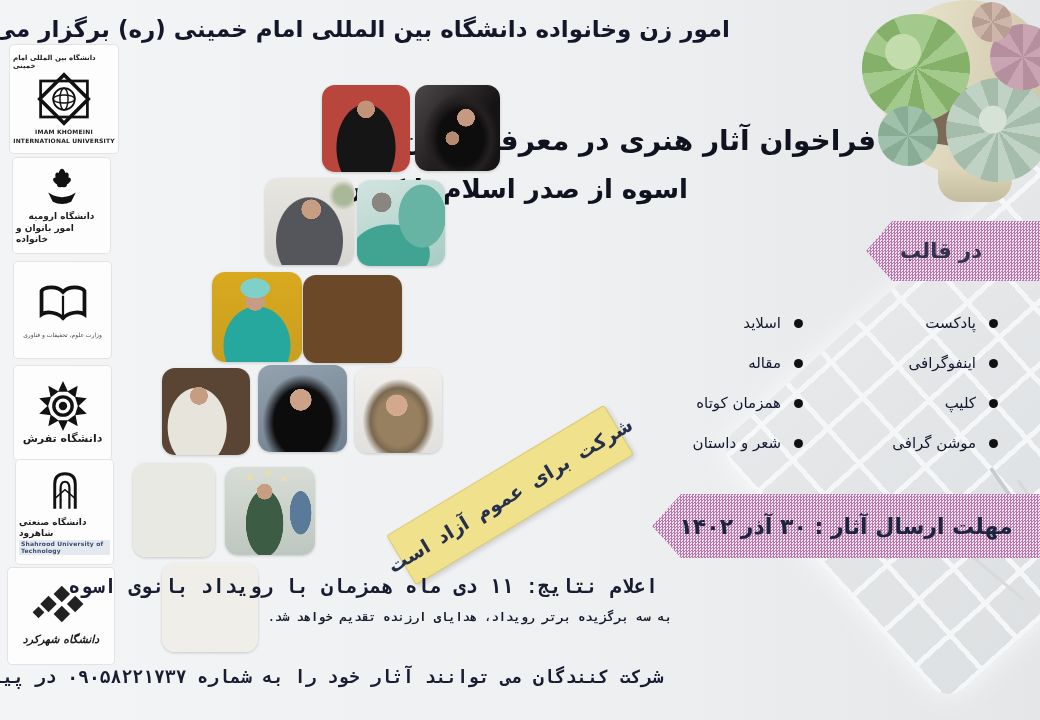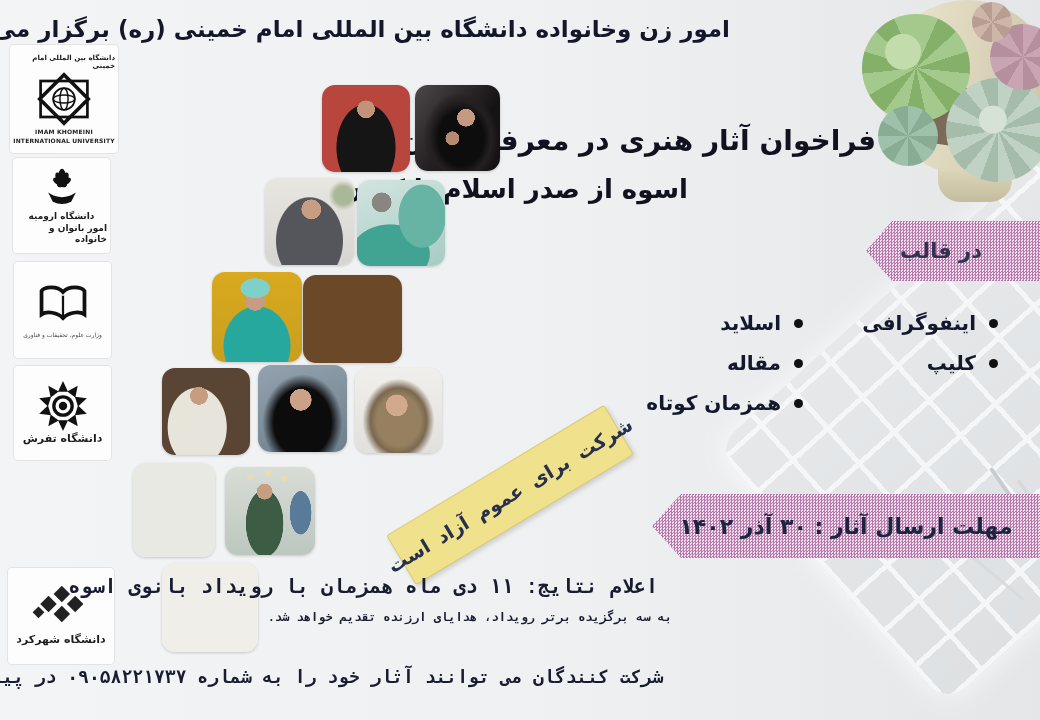--- a/index.html
+++ b/index.html
@@ -13,21 +13,21 @@
 
   
   .organizer{left:130px;top:16px;width:600px;text-align:center;
     font-size:23px;font-weight:700;color:#14172a;}
   .title1{right:164px;top:124px;font-size:28px;font-weight:700;color:#10131f;}
   .title2{right:352px;top:174px;font-size:26px;font-weight:700;color:#10131f;}
 
   
   .logo-card{position:absolute;background:#fdfdfd;border-radius:4px;
     box-shadow:0 0 0 1px #e3e3e3;display:flex;flex-direction:column;
-    align-items:center;justify-content:center;text-align:right;gap:2px;padding:3px;box-sizing:border-box;}
+    align-items:center;justify-content:center;text-align:left;gap:2px;padding:3px;box-sizing:border-box;}
   .logo-card svg{display:block;}
   .cap-fa{font-size:9px;font-weight:700;color:#1c1c1c;line-height:1.15;}
   .cap-fa.big{font-size:11px;}
   .cap-fa.tiny{font-size:7px;}
   .cap-en{font-size:6px;font-weight:700;color:#1c1c1c;letter-spacing:.2px;line-height:1.2;direction:ltr;}
   .cap-en.blue{color:#3c4c6e;background:#e4e9f0;padding:0 2px;}
   .cap-blur{font-size:6px;color:#4a4a4a;filter:blur(.4px);line-height:1.1;}
 
   
   .photo{position:absolute;border-radius:13px;background-repeat:no-repeat;
@@ -143,21 +143,21 @@
   .ribbon-deadline{left:652px;top:494px;width:388px;height:64px;font-size:22px;color:#1c2440;
     clip-path:polygon(0 50%,7.5% 0,100% 0,100% 100%,7.5% 100%);box-sizing:border-box;}
   .ribbon-open{left:383px;top:466px;width:252px;height:56px;z-index:6;
     transform:rotate(-31deg);background:#f0e18c;border:1px solid #ddca6d;border-radius:3px;
     display:flex;align-items:center;justify-content:center;font-size:19px;font-weight:700;
     color:#26304c;box-shadow:1px 3px 5px rgba(0,0,0,.15);word-spacing:5px;}
 
   
   .fmt-list{list-style:none;margin:0;padding:0;z-index:4;position:absolute;}
   .fmt-list li{position:relative;height:40px;line-height:40px;padding-right:24px;
-    text-align:right;direction:rtl;white-space:nowrap;font-size:20px;font-weight:700;color:#14182e;}
+    text-align:right;direction:rtl;white-space:nowrap;font-size:15px;font-weight:400;color:#14182e;}
   .fmt-list li::before{content:"";position:absolute;right:2px;top:16px;width:9px;height:9px;
     border-radius:50%;background:#111;}
   .fmt-right{right:40px;top:303px;width:350px;}
   .fmt-left{right:235px;top:303px;width:200px;}
 
   
   .footer-line{font-weight:700;color:#181c30;z-index:6;font-family:Liberation Mono, monospace;}
   .f1{right:382px;top:574px;font-size:20px;}
   .f2{right:368px;top:610px;font-size:12px;}
   .f3{right:377px;top:666px;font-size:18px;}
@@ -235,60 +235,72 @@
         <polygon points="30,0 24,13 36,13" transform="rotate(288 30 30)"></polygon>
         <polygon points="30,0 24,13 36,13" transform="rotate(324 30 30)"></polygon>
         <circle cx="30" cy="30" r="13"></circle>
         <circle cx="30" cy="30" r="9" fill="#fdfdfd"></circle>
         <circle cx="30" cy="30" r="5" fill="#111"></circle>
       </g>
     </svg>
     <span class="cap-fa big">دانشگاه تفرش</span>
   </div>
 
+  <div class="logo-card" style="left:16px;top:460px;width:97px;height:104px;">
+    <svg width="44" height="46" viewBox="0 0 60 62">
+      <path d="M16,54 L16,20 Q16,6 30,6 Q44,6 44,20 L44,54" fill="none" stroke="#111" stroke-width="4"></path>
+      <path d="M24,54 L24,26 Q24,17 30,17 Q36,17 36,26 L36,54" fill="none" stroke="#111" stroke-width="3"></path>
+      <path d="M16,40 L30,28 L44,40" fill="none" stroke="#111" stroke-width="2"></path>
+    </svg>
+    <span class="cap-fa">دانشگاه صنعتی شاهرود</span>
+    <span class="cap-en blue">Shahrood University of Technology</span>
+  </div>
 
   <div class="logo-card" style="left:8px;top:568px;width:106px;height:96px;">
     <svg width="60" height="46" viewBox="0 0 72 54">
       <g fill="#222">
         <rect x="30" y="2" width="14" height="14" transform="rotate(45 37 9)"></rect>
         <rect x="14" y="14" width="14" height="14" transform="rotate(45 21 21)"></rect>
         <rect x="46" y="14" width="14" height="14" transform="rotate(45 53 21)"></rect>
         <rect x="30" y="26" width="14" height="14" transform="rotate(45 37 33)"></rect>
         <rect x="4" y="26" width="10" height="10" transform="rotate(45 9 31)"></rect>
       </g>
     </svg>
-    <span class="cap-fa big" style="">دانشگاه شهرکرد</span>
+    <span class="cap-fa big" style="font-style:italic;">دانشگاه شهرکرد</span>
   </div>
 
   <div class="photo ph1" title="Elderly woman in black chador holding a framed photo of a martyr"></div>
   <div class="photo ph2" title="Elderly woman in black chador looking at a mobile phone"></div>
   <div class="photo ph3" title="Middle-aged woman in patterned grey headscarf"></div>
   <div class="photo ph4" title="Female medical staff in teal surgical scrubs in an operating room"></div>
   <div class="photo ph5" title="Young woman in turquoise hijab on a yellow background"></div>
   <div class="photo ph6" title="Elderly woman in blue floral chador praying beside a framed black-and-white portrait"></div>
   <div class="photo ph7" title="Elderly woman in white chador reading at a desk with books"></div>
   <div class="photo ph8" title="Elderly woman in black chador wearing glasses"></div>
   <div class="photo ph9" title="Smiling young woman in brown patterned headscarf"></div>
   <div class="photo ph10" title="Woman in black chador holding a martyr's portrait card"></div>
   <div class="photo ph11" title="Female doctor in green uniform standing in a clinic"></div>
   <div class="photo ph12" title="Woman seated at a wooden desk with stacked books at a book event"></div>
 
   <div class="abs ribbon ribbon-format">
     <span class="fa">در قالب</span>
   </div>
 
   <ul class="fmt-list fmt-right">
+    <li>پادکست</li>
     <li>اینفوگرافی</li>
     <li>کلیپ</li>
+    <li>موشن گرافی</li>
   </ul>
 
   <ul class="fmt-list fmt-left">
     <li>اسلاید</li>
     <li>مقاله</li>
     <li>همزمان کوتاه</li>
+    <li>شعر و داستان</li>
   </ul>
 
   <div class="abs ribbon-open fa">
     <span>شرکت برای عموم آزاد است</span>
   </div>
 
   <div class="abs ribbon ribbon-deadline">
     <span class="fa">مهلت ارسال آثار : ۳۰ آذر ۱۴۰۲</span>
   </div>
 

